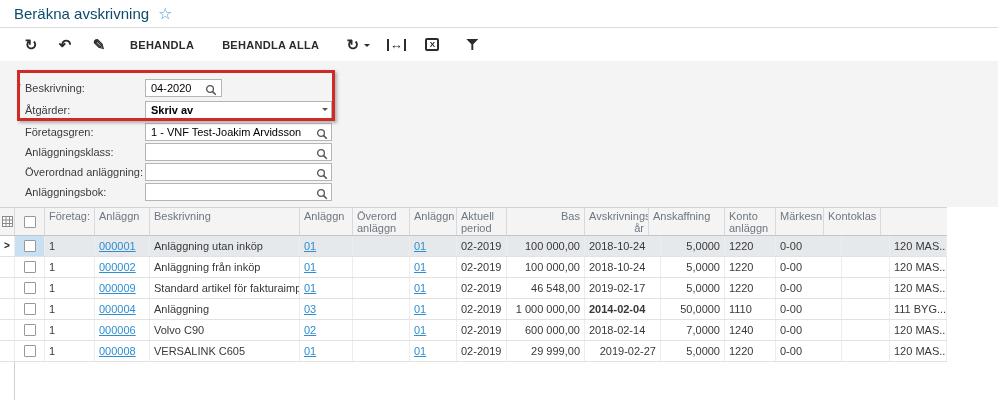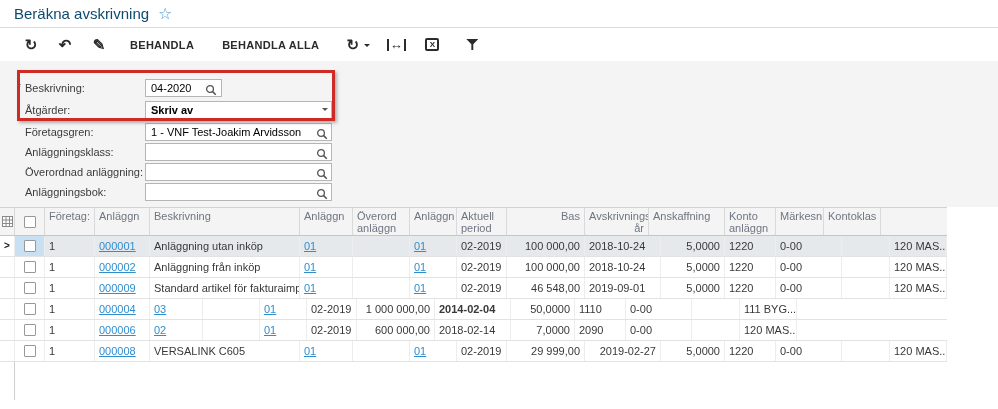--- a/index.html
+++ b/index.html
@@ -226,61 +226,63 @@
             <span class="cb"></span>
           </div>
           <div class="g-cell" style="width: 50px;">1</div>
           <div class="g-cell" style="width: 55px;"><a href="#">000009</a></div>
           <div class="g-cell" style="width: 150px;">Standard artikel för fakturaimpo...</div>
           <div class="g-cell" style="width: 53px;"><a href="#">01</a></div>
           <div class="g-cell" style="width: 57px;"></div>
           <div class="g-cell" style="width: 47px;"><a href="#">01</a></div>
           <div class="g-cell" style="width: 50px;">02-2019</div>
           <div class="g-cell right" style="width: 78px;">46 548,00</div>
-          <div class="g-cell" style="width: 76px;">2019-09-01</div>
+          <div class="g-cell" style="width: 76px;">2019-02-17</div>
           <div class="g-cell right" style="width: 64px;">5,0000</div>
           <div class="g-cell" style="width: 51px;">1220</div>
           <div class="g-cell" style="width: 66px;">0-00</div>
           <div class="g-cell" style="width: 48px;"></div>
           <div class="g-cell" style="width: 57px;">120 MAS...</div>
         </div>
         <div class="g-row">
           <div class="g-cell c-ind"></div>
           <div class="g-cell c-chk">
             <span class="cb"></span>
           </div>
           <div class="g-cell" style="width: 50px;">1</div>
           <div class="g-cell" style="width: 55px;"><a href="#">000004</a></div>
+          <div class="g-cell" style="width: 150px;">Anläggning</div>
           <div class="g-cell" style="width: 53px;"><a href="#">03</a></div>
           <div class="g-cell" style="width: 57px;"></div>
           <div class="g-cell" style="width: 47px;"><a href="#">01</a></div>
           <div class="g-cell" style="width: 50px;">02-2019</div>
           <div class="g-cell right" style="width: 78px;">1 000 000,00</div>
           <div class="g-cell" style="width: 76px; font-weight: bold;">2014-02-04</div>
           <div class="g-cell right" style="width: 64px;">50,0000</div>
           <div class="g-cell" style="width: 51px;">1110</div>
           <div class="g-cell" style="width: 66px;">0-00</div>
           <div class="g-cell" style="width: 48px;"></div>
           <div class="g-cell" style="width: 57px;">111 BYG...</div>
         </div>
         <div class="g-row">
           <div class="g-cell c-ind"></div>
           <div class="g-cell c-chk">
             <span class="cb"></span>
           </div>
           <div class="g-cell" style="width: 50px;">1</div>
           <div class="g-cell" style="width: 55px;"><a href="#">000006</a></div>
+          <div class="g-cell" style="width: 150px;">Volvo C90</div>
           <div class="g-cell" style="width: 53px;"><a href="#">02</a></div>
           <div class="g-cell" style="width: 57px;"></div>
           <div class="g-cell" style="width: 47px;"><a href="#">01</a></div>
           <div class="g-cell" style="width: 50px;">02-2019</div>
           <div class="g-cell right" style="width: 78px;">600 000,00</div>
           <div class="g-cell" style="width: 76px;">2018-02-14</div>
           <div class="g-cell right" style="width: 64px;">7,0000</div>
-          <div class="g-cell" style="width: 51px;">2090</div>
+          <div class="g-cell" style="width: 51px;">1240</div>
           <div class="g-cell" style="width: 66px;">0-00</div>
           <div class="g-cell" style="width: 48px;"></div>
           <div class="g-cell" style="width: 57px;">120 MAS...</div>
         </div>
         <div class="g-row">
           <div class="g-cell c-ind"></div>
           <div class="g-cell c-chk">
             <span class="cb"></span>
           </div>
           <div class="g-cell" style="width: 50px;">1</div>

